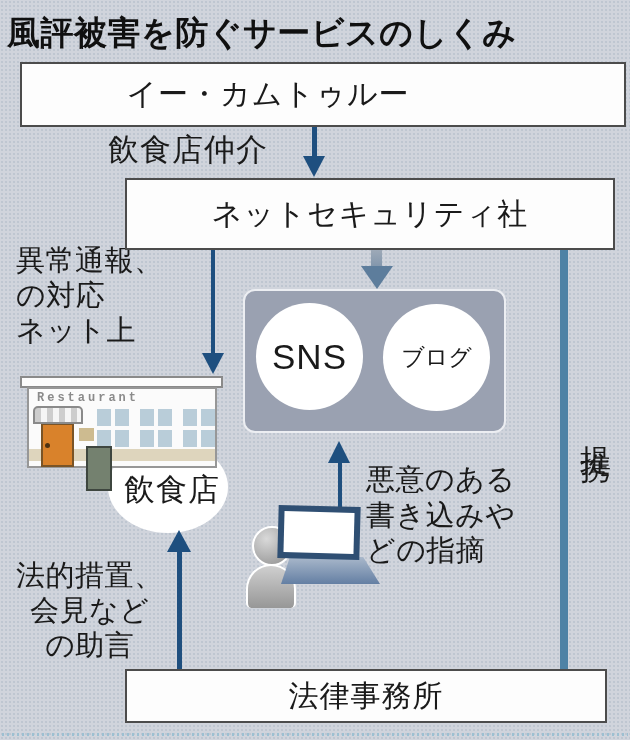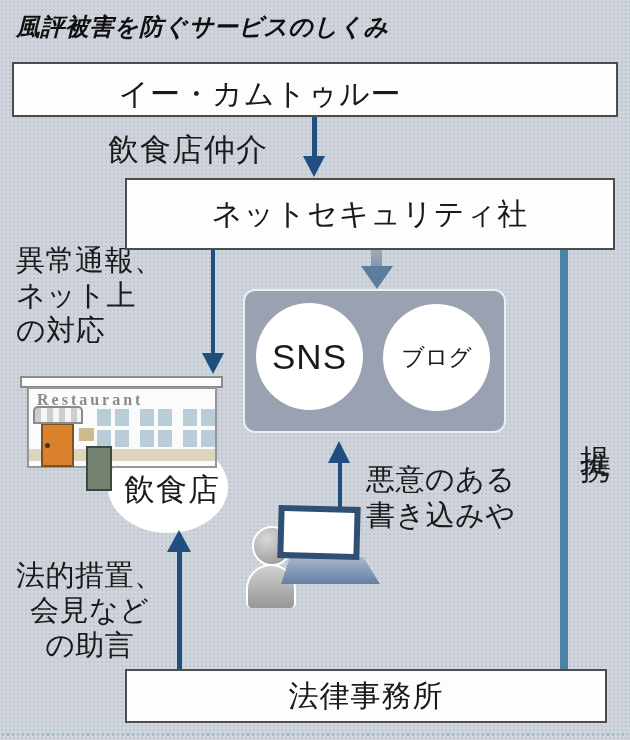--- a/index.html
+++ b/index.html
@@ -8,31 +8,31 @@
     width:630px;height:740px;
     background-color:var(--bg,#d0d4dc);
     background-image:radial-gradient(rgba(176,186,200,.55) 1px, transparent 1.2px);
     background-size:4px 4px;
     font-family:"Liberation Sans", sans-serif;
     color:#1a1a1a;
     overflow:hidden;
   }
   .abs{position:absolute;}
   .title{
-    left:16px;top:11px;
-    font-size:24px;font-weight:900;letter-spacing:.5px;
-    color:#101010;white-space:nowrap;font-style:italic;
+    left:7px;top:11px;
+    font-size:33px;font-weight:900;letter-spacing:.5px;
+    color:#101010;white-space:nowrap;
   }
   .node-box{
     background:#fdfdfd;border:2px solid #4c4c4c;
     box-sizing:border-box;
     display:flex;align-items:center;justify-content:center;
     font-size:30px;letter-spacing:1px;white-space:nowrap;
   }
-  .box-broker{left:12px;top:62px;width:606px;height:55px;align-items:flex-end;}
+  .box-broker{left:20px;top:62px;width:606px;height:65px;}
   .box-broker .inner{padding-right:110px;}
   .box-security{left:125px;top:178px;width:490px;height:72px;}
   .box-law{left:125px;top:669px;width:482px;height:54px;}
 
   .vline-navy{background:var(--navy,#1e4f7f);}
   .head-down{width:0;height:0;border-left:11px solid transparent;border-right:11px solid transparent;border-top:21px solid var(--navy,#1e4f7f);}
   .head-up{width:0;height:0;border-left:11px solid transparent;border-right:11px solid transparent;border-bottom:22px solid var(--navy,#1e4f7f);}
 
   .lbl{white-space:nowrap;}
   .lbl-mediation{left:108px;top:129px;font-size:31px;letter-spacing:1px;}
@@ -51,21 +51,21 @@
   .panel{left:243px;top:289px;width:263px;height:144px;background:var(--panel,#9aa1b1);border:2px solid #eceef2;border-radius:12px;box-sizing:border-box;}
   .media-circle{background:#fff;border-radius:50%;display:flex;align-items:center;justify-content:center;}
   .circle-sns{left:256px;top:303px;width:107px;height:107px;font-size:35px;letter-spacing:1px;}
   .circle-blog{left:383px;top:304px;width:107px;height:107px;font-size:23px;}
 
   .rest-circle{left:108px;top:441px;width:120px;height:92px;background:#fff;border-radius:50%;}
   .lbl-restaurant{left:118px;top:469px;width:102px;text-align:right;font-size:31px;letter-spacing:1px;}
 
   .roof{left:20px;top:376px;width:203px;height:12px;background:#fcfcfc;border:2px solid #8a8a8a;box-sizing:border-box;}
   .bldg{left:27px;top:387px;width:190px;height:81px;background:#fbfbfb;border:2px solid #979797;box-sizing:border-box;}
-  .rest-sign-text{left:37px;top:391px;font-size:16px;font-weight:bold;font-family:Liberation Serif, serif;color:#8a8a8a;letter-spacing:3px;}
+  .rest-sign-text{left:37px;top:391px;font-size:12px;font-weight:bold;font-family:Liberation Mono, monospace;color:#8a8a8a;letter-spacing:3px;}
   .beige-stripe{left:29px;top:449px;width:186px;height:12px;background:#ded5bd;}
   .awning{left:33px;top:406px;width:50px;height:18px;border:2px solid #8a8a8a;border-radius:5px 5px 0 0;box-sizing:border-box;background:repeating-linear-gradient(90deg,#cdcdcd 0 6px,#f5f5f5 6px 12px);}
   .door{left:41px;top:423px;width:33px;height:44px;background:var(--door,#d9822b);border:2px solid #7a5426;box-sizing:border-box;}
   .knob{left:45px;top:443px;width:5px;height:5px;border-radius:50%;background:#4e3313;}
   .tan-box{left:79px;top:428px;width:15px;height:13px;background:#cdbb90;}
   .sign-board{left:86px;top:446px;width:26px;height:45px;background:#74816f;border:2px solid #3e463f;box-sizing:border-box;}
   .win-group{top:409px;width:32px;height:38px;display:grid;grid-template-columns:14px 14px;grid-template-rows:17px 17px;gap:4px;}
   .win-group div{background:#b9cdd9;}
   .wg1{left:97px;} .wg2{left:140px;} .wg3{left:183px;}
 
@@ -88,40 +88,41 @@
   <div class="abs lbl lbl-partnership">提携</div>
 
   <div class="abs vline-navy" style="left:312px;top:117px;width:5px;height:39px;"></div>
   <div class="abs head-down" style="left:303px;top:156px;"></div>
   <div class="abs lbl lbl-mediation">飲食店仲介</div>
 
   <div class="abs vline-navy" style="left:211px;top:234px;width:4px;height:119px;"></div>
   <div class="abs head-down" style="left:202px;top:353px;"></div>
   <div class="abs txt-block txt-report">
     <div>異常通報、</div>
+    <div>の対応</div>
     <div>ネット上</div>
-    <div>の対応</div>
   </div>
 
   <div class="abs gray-arrow-body"></div>
   <div class="abs gray-arrow-head"></div>
 
   <div class="abs panel"></div>
   <div class="abs media-circle circle-sns">
     <span>SNS</span>
   </div>
   <div class="abs media-circle circle-blog">
     <span>ブログ</span>
   </div>
 
   <div class="abs vline-navy" style="left:338px;top:460px;width:4px;height:52px;"></div>
   <div class="abs head-up" style="left:328px;top:441px;"></div>
   <div class="abs txt-block txt-malicious">
     <div>悪意のある</div>
     <div>書き込みや</div>
+    <div>どの指摘</div>
   </div>
 
   <div class="abs rest-circle"></div>
 
   <div class="abs roof"></div>
   <div class="abs bldg"></div>
   <div class="abs beige-stripe"></div>
   <div class="abs rest-sign-text">Restaurant</div>
   <div class="abs win-group wg1">
       <div></div>

